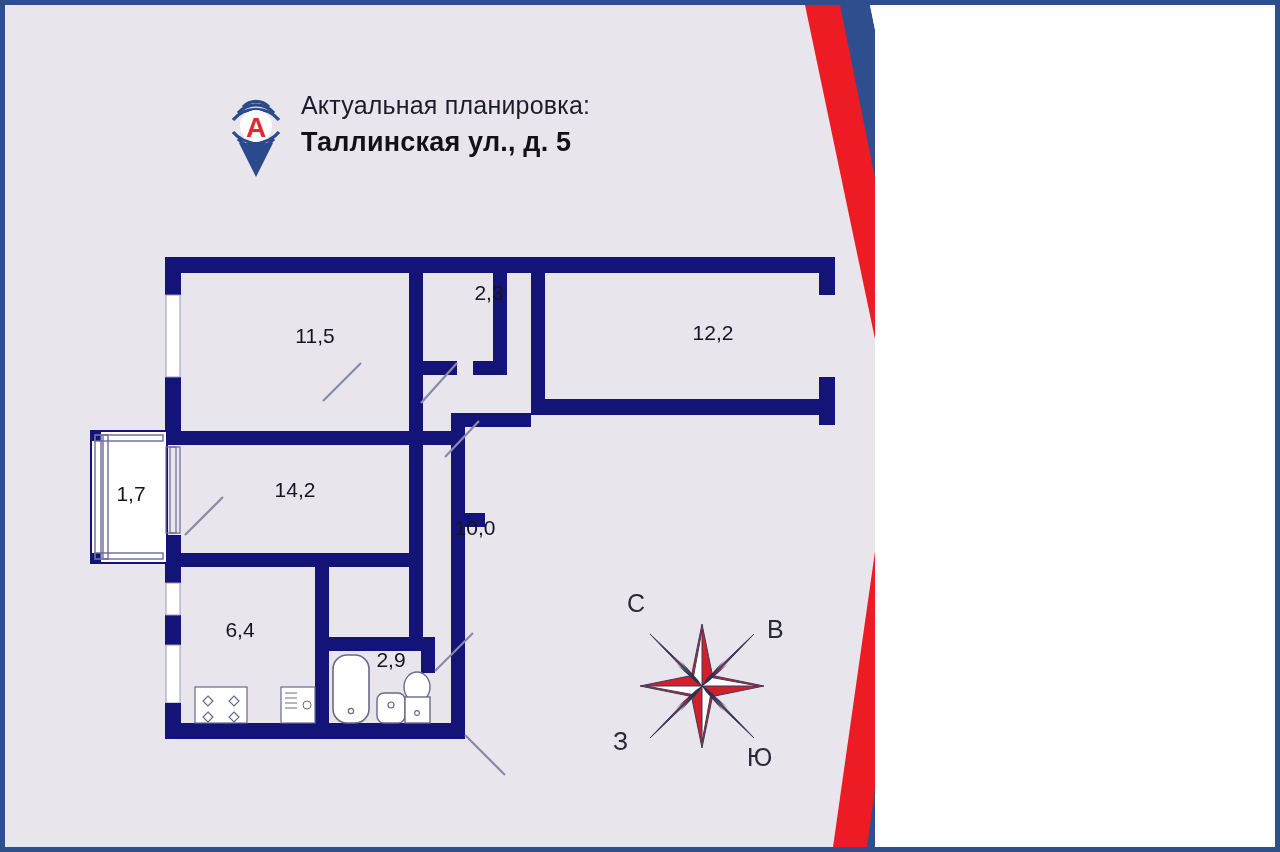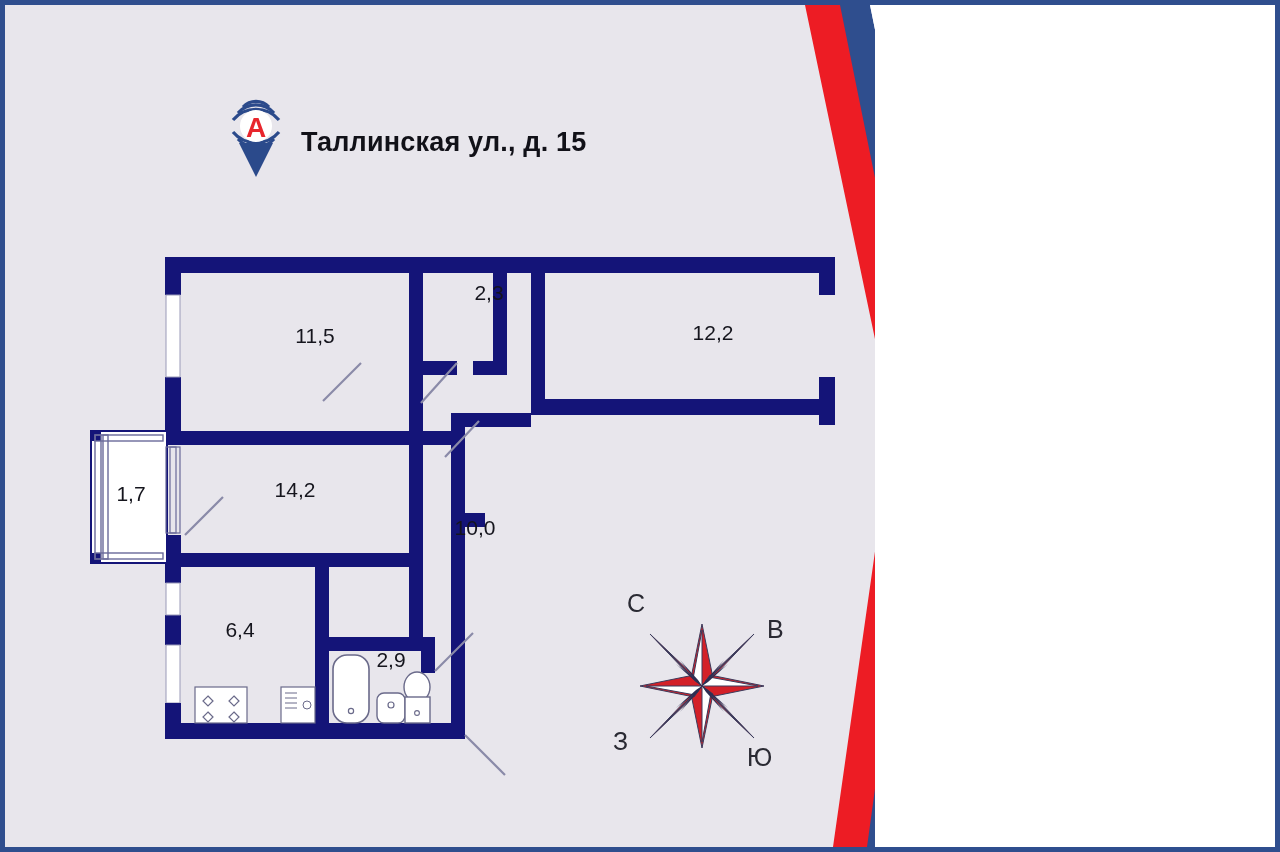--- a/index.html
+++ b/index.html
@@ -81,21 +81,22 @@
           <path d="M6 29 A 30 30 0 0 1 52 29"></path>
           <path d="M16 54 A 18 18 0 0 0 42 54"></path>
           <path d="M11 48 A 24 24 0 0 0 47 48"></path>
           <path d="M6 41 A 30 30 0 0 0 52 41"></path>
         </g>
         <circle cx="29" cy="35" r="16" fill="#ffffff"></circle>
         <text x="29" y="46" font-family="Liberation Sans,sans-serif" font-size="28" font-weight="bold" fill="#e8262d" text-anchor="middle">A</text>
         <path d="M12 52 L46 52 L29 86 Z" fill="#2b4a8b"></path>
       </svg>
     </span>
-    <div class="l2">Таллинская ул., д. 15</div>
+    <div class="l1">Актуальная планировка:</div>
+    <div class="l2">Таллинская ул., д. 5</div>
   </div>
 
   <div class="plan">
     <svg width="800" height="570" viewBox="0 0 800 570">
       <g id="walls" fill="#141478">
 
         <rect x="100" y="22" width="670" height="16"></rect>
 
         <rect x="100" y="22" width="16" height="38"></rect>
         <rect x="100" y="142" width="16" height="46"></rect>

